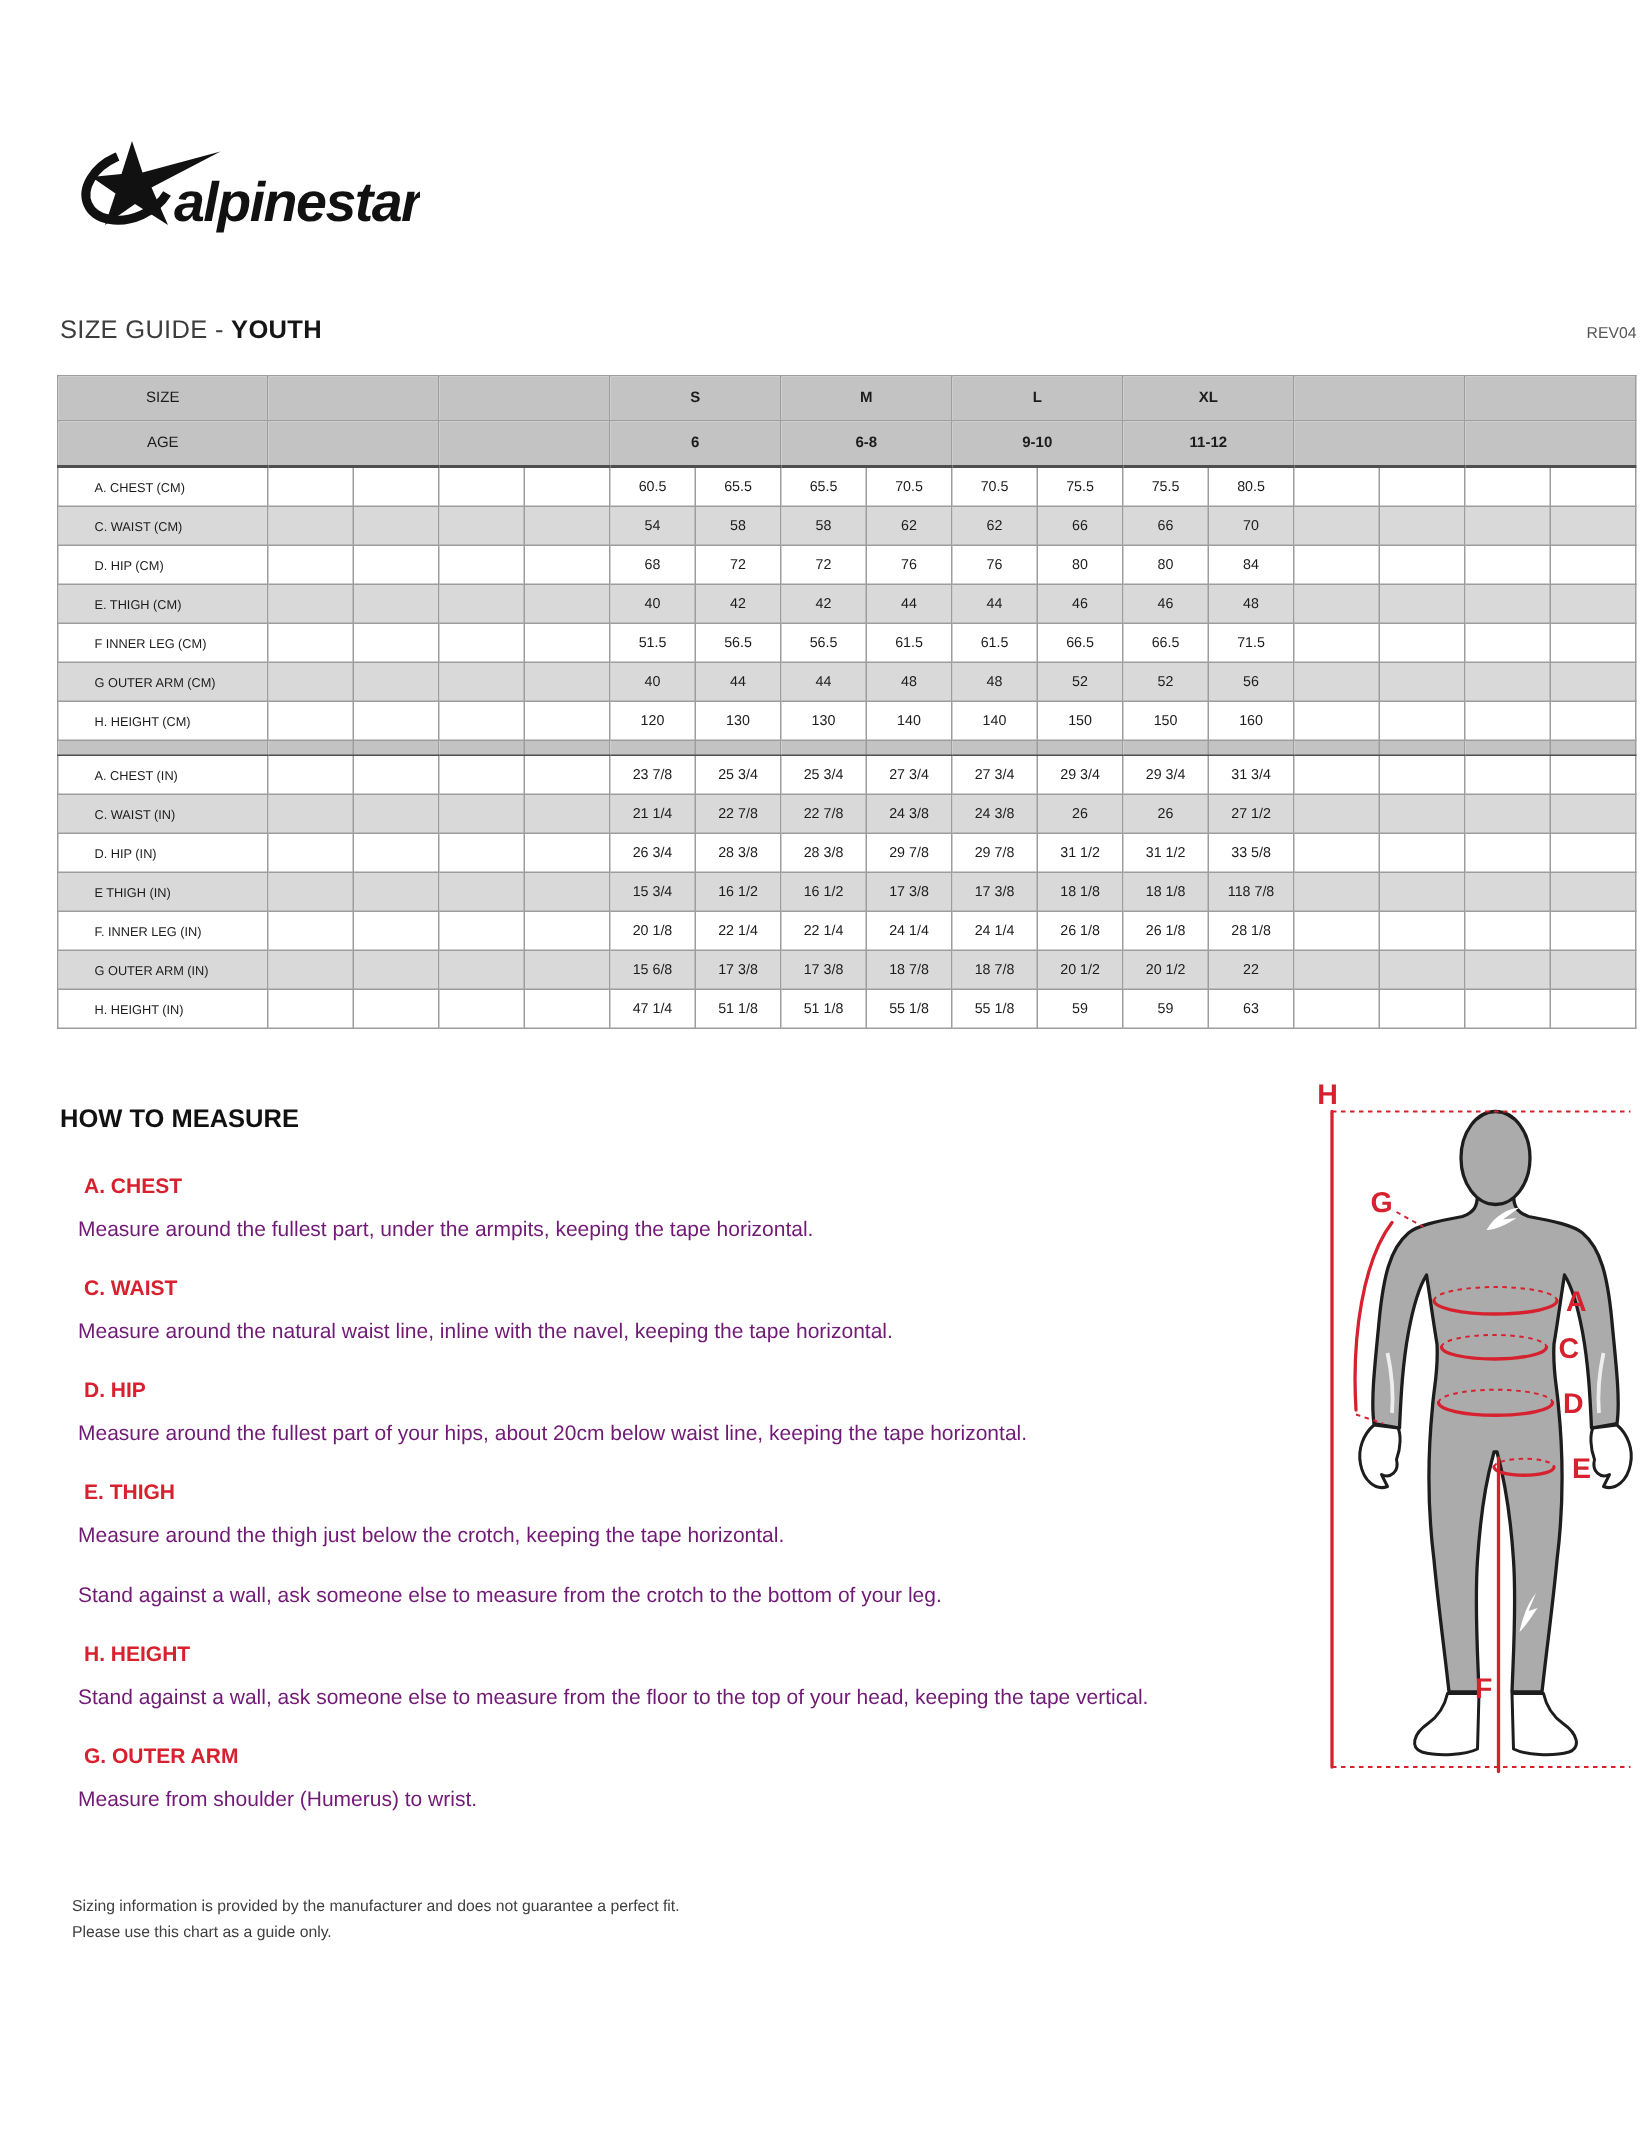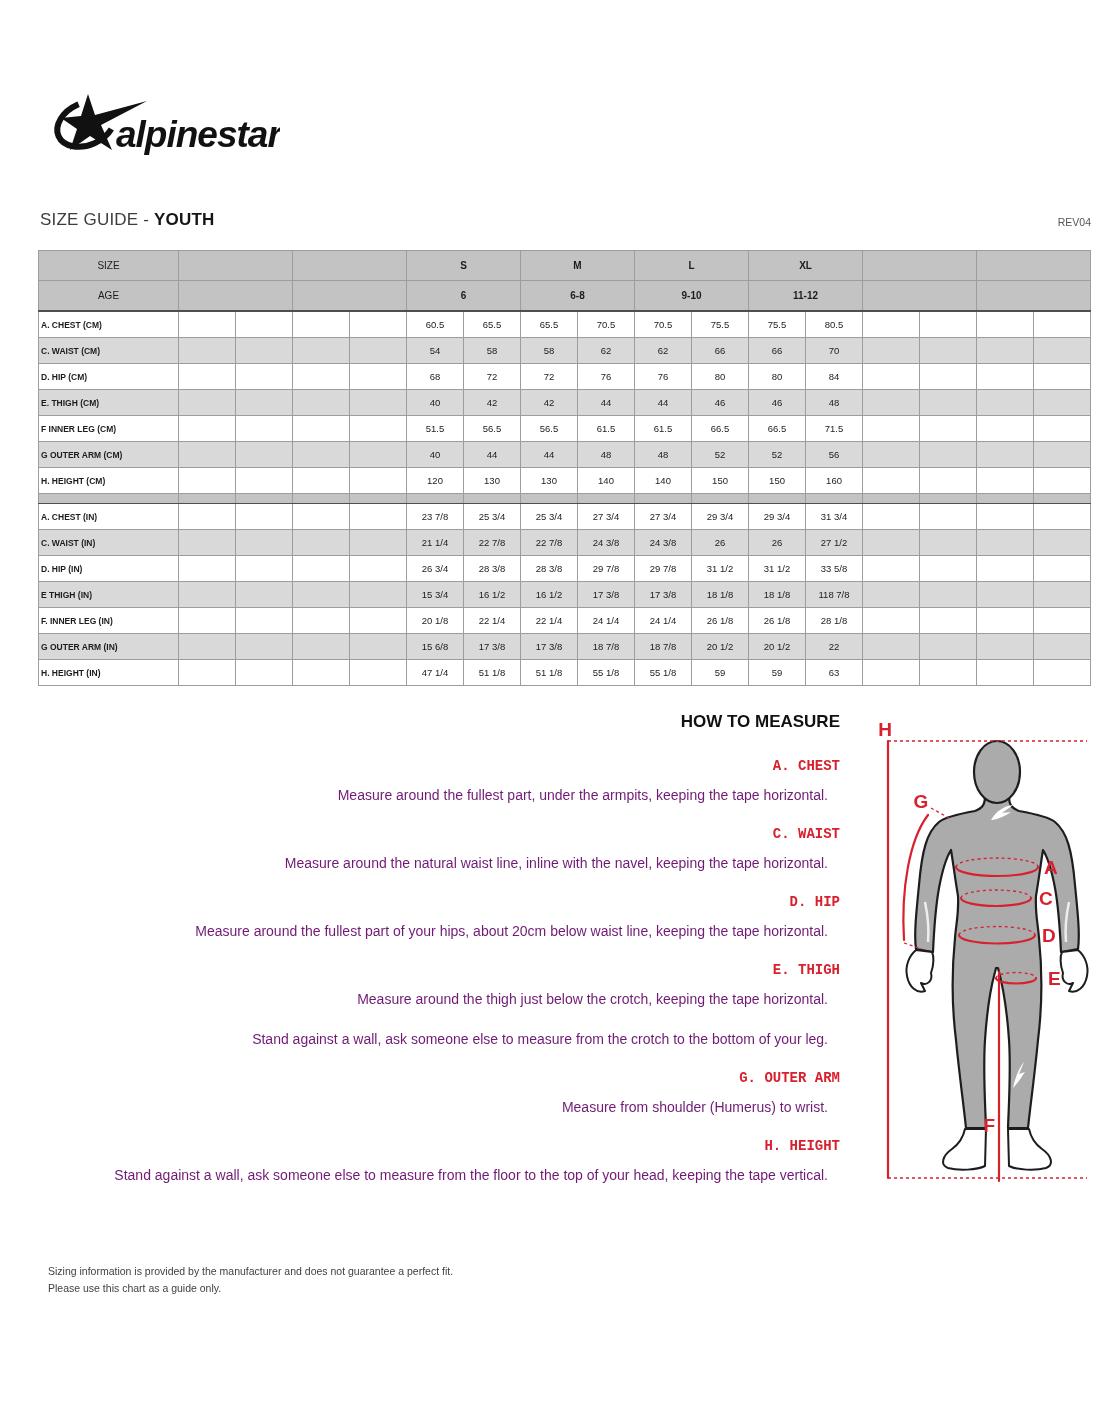--- a/index.html
+++ b/index.html
@@ -14,31 +14,31 @@
   .title b{color:#151515;font-weight:bold;}
   .rev{position:absolute;right:9px;top:216px;font-size:10.5px;color:#555;padding-left:35px;}
   
   .table-wrap{position:absolute;left:38px;top:250px;}
   table.size-table{border-collapse:collapse;table-layout:fixed;width:1052px;border:1.5px solid var(--border-dark);}
   table.size-table td{
     border:1px solid var(--border-gray);
     font-size:9.5px;text-align:center;color:#1c1c1c;
     padding:0;height:25px;white-space:nowrap;overflow:hidden;
   }
-  table.size-table td.lbl{text-align:left;padding-left:2px;font-weight:bold;font-size:8.5px;}
+  table.size-table td.lbl{text-align:left;padding-left:24px;font-weight:normal;font-size:8.5px;}
   table.size-table td.lbl-c{font-weight:normal;font-size:10px;}
   tr.hdr td{background:var(--header-gray);font-weight:bold;font-size:10px;height:29px;}
   tr.age td{border-bottom:2px solid var(--border-dark);}
   tr.stripe td{background:var(--stripe-gray);}
   tr.sep td{background:var(--header-gray);height:9px;border-top:1.5px solid var(--border-dark);border-bottom:1.5px solid var(--border-dark);}
   
-  .howto{position:absolute;left:40px;top:712px;width:800px;text-align:right;}
+  .howto{position:absolute;left:40px;top:736px;width:800px;}
   .howto h2{margin:0 0 26px 0;font-size:17px;color:#111;}
   .ht-block{margin:0 0 21px 0;}
-  .ht-block h3{margin:0 0 4px 1px;font-size:14px;color:var(--accent-red);font-family:Liberation Mono, monospace;}
+  .ht-block h3{margin:0 0 4px 16px;font-size:14px;color:var(--accent-red);}
   .ht-block p{margin:12px;font-size:14px;color:#701a75;line-height:19px;}
   
   .figure{position:absolute;left:855px;top:700px;}
   .body-fill{fill:var(--figure-gray);stroke:#1d1d1d;stroke-width:2.2;stroke-linejoin:round;}
   .white-fill{fill:#ffffff;stroke:#1d1d1d;stroke-width:2;stroke-linejoin:round;}
   .mark{fill:#ffffff;stroke:none;}
   .red-l{stroke:var(--accent-red);fill:none;stroke-width:2.2;stroke-linecap:round;}
   .red-dot{stroke:var(--accent-red);fill:none;stroke-width:1.3;stroke-dasharray:3 3;}
   .red-t{fill:var(--accent-red);font-weight:bold;font-size:19px;font-family:"Liberation Sans",sans-serif;}
   
@@ -411,26 +411,26 @@
     <p>Measure around the fullest part of your hips, about 20cm below waist line, keeping the tape horizontal.</p>
   </div>
   <div class="ht-block">
     <h3>E. THIGH</h3>
     <p>Measure around the thigh just below the crotch, keeping the tape horizontal.</p>
   </div>
   <div class="ht-block">
     <p>Stand against a wall, ask someone else to measure from the crotch to the bottom of your leg.</p>
   </div>
   <div class="ht-block">
+    <h3>H. HEIGHT</h3>
+    <p>Stand against a wall, ask someone else to measure from the floor to the top of your head, keeping the tape vertical.</p>
+  </div>
+  <div class="ht-block">
     <h3>G. OUTER ARM</h3>
     <p>Measure from shoulder (Humerus) to wrist.</p>
-  </div>
-  <div class="ht-block">
-    <h3>H. HEIGHT</h3>
-    <p>Stand against a wall, ask someone else to measure from the floor to the top of your head, keeping the tape vertical.</p>
   </div>
 </div>
 
 <div class="figure">
   <svg width="245" height="520" viewBox="0 0 245 520">
 
     <g>
       <path class="body-fill" d="
         M 130 96
         C 130 104 128 108 120 111

